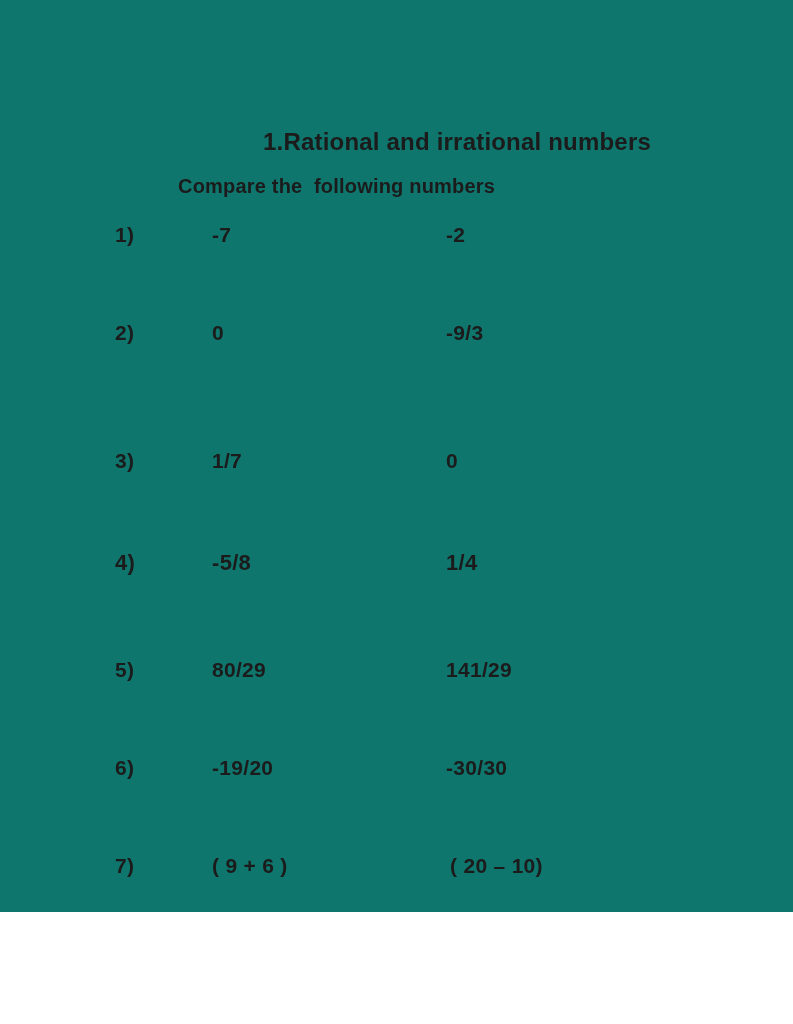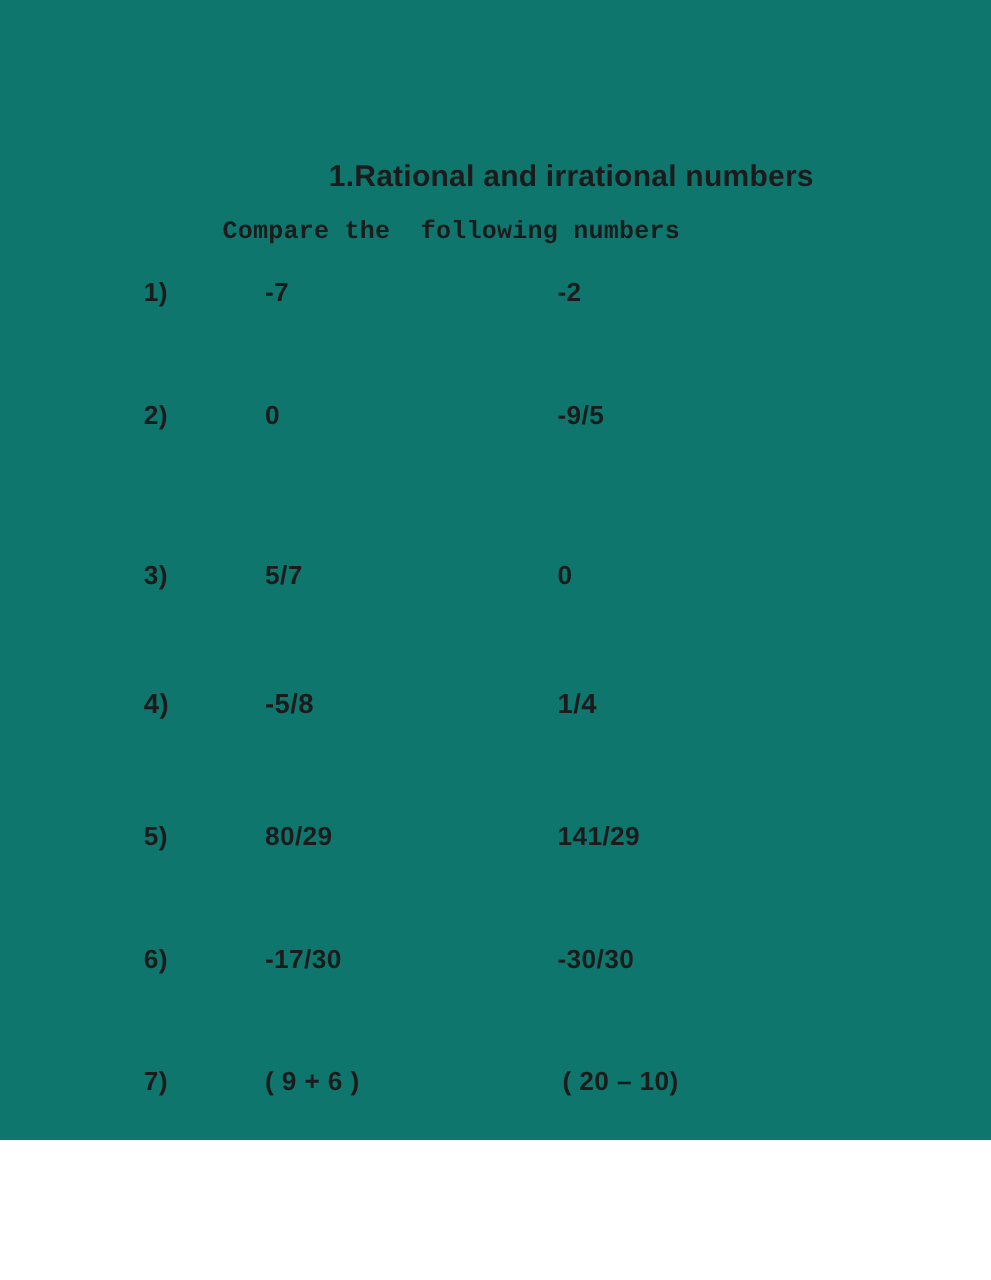--- a/index.html
+++ b/index.html
@@ -27,21 +27,20 @@
     white-space: pre;
   }
   .subtitle {
     position: absolute;
     left: 178px;
     top: 175px;
     font-size: 20px;
     line-height: 1.1;
     letter-spacing: 0.2px;
     white-space: pre;
-    font-family: Liberation Mono, monospace;
   }
   .row {
     position: absolute;
     left: 0;
     width: 100%;
     height: 28px;
     font-size: 21px;
     line-height: 26px;
     letter-spacing: 0.3px;
   }
@@ -69,44 +68,44 @@
 
   <div class="row r0">
     <span class="num">1)</span>
     <span class="left">-7</span>
     <span class="right">-2</span>
   </div>
 
   <div class="row r1">
     <span class="num">2)</span>
     <span class="left">0</span>
-    <span class="right">-9/5</span>
+    <span class="right">-9/3</span>
   </div>
 
   <div class="row r2">
     <span class="num">3)</span>
-    <span class="left">5/7</span>
+    <span class="left">1/7</span>
     <span class="right">0</span>
   </div>
 
   <div class="row r3">
     <span class="num">4)</span>
     <span class="left">-5/8</span>
     <span class="right">1/4</span>
   </div>
 
   <div class="row r4">
     <span class="num">5)</span>
     <span class="left">80/29</span>
     <span class="right">141/29</span>
   </div>
 
   <div class="row r5">
     <span class="num">6)</span>
-    <span class="left">-17/30</span>
+    <span class="left">-19/20</span>
     <span class="right">-30/30</span>
   </div>
 
   <div class="row r6">
     <span class="num">7)</span>
     <span class="left">( 9 + 6 )</span>
     <span class="right">( 20 – 10)</span>
   </div>
 
 </div>

